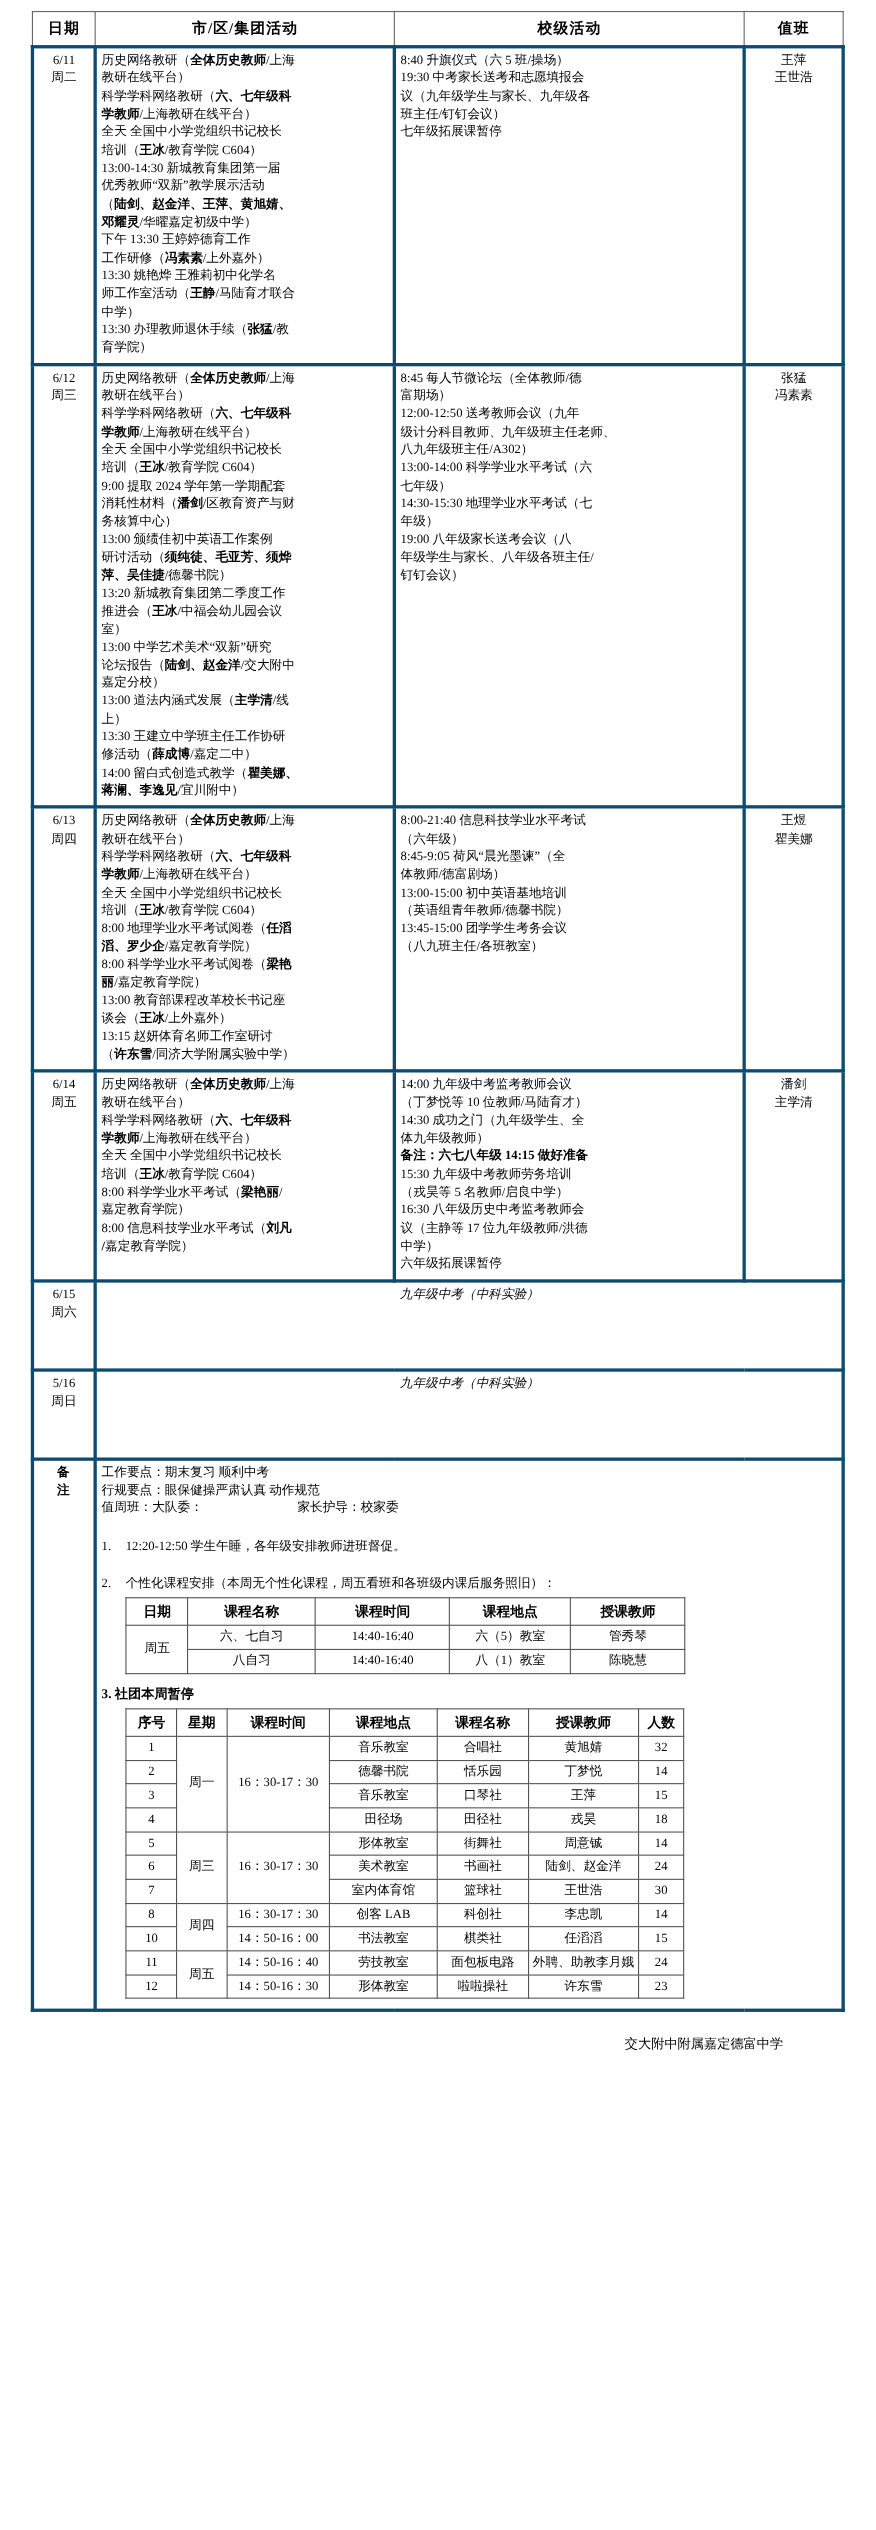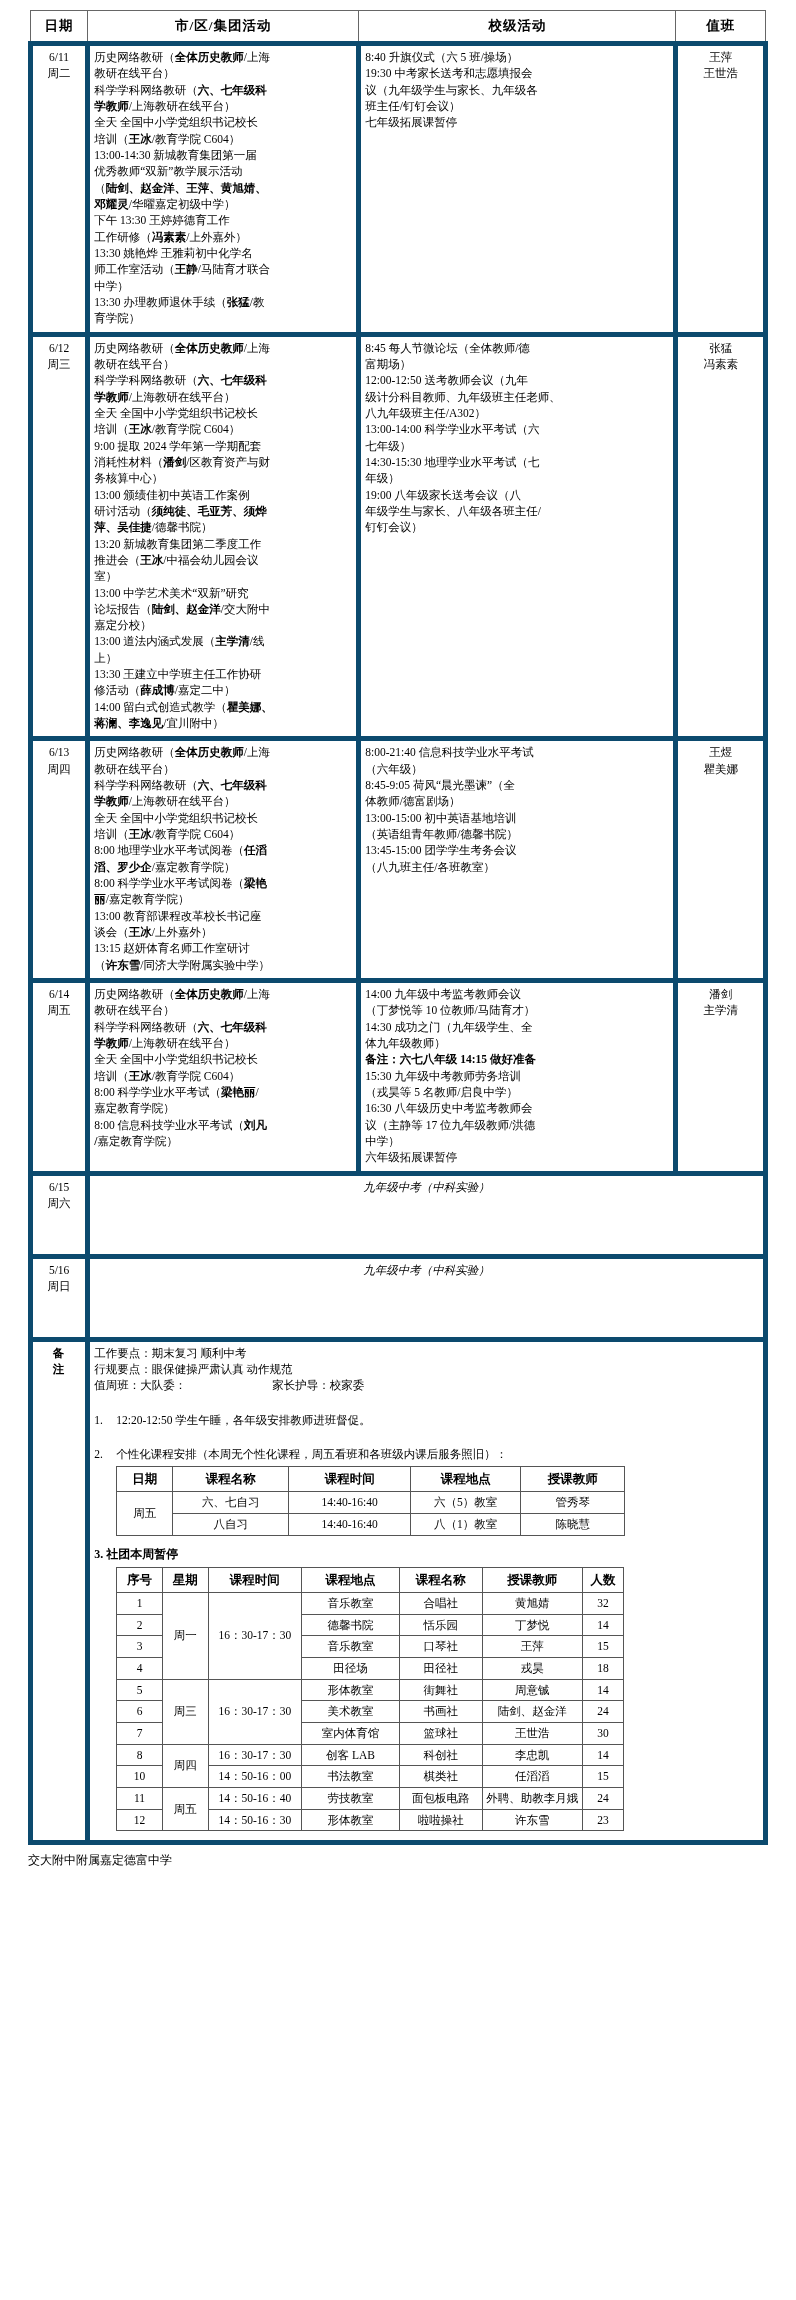--- a/index.html
+++ b/index.html
@@ -28,21 +28,21 @@
   .title-range{ margin-left:145px; font-weight:bold; }
 
   
   table.main{
     border-collapse:collapse;
     width:100%;
     table-layout:fixed;
   }
   table.main > tbody > tr > td,
   table.main > tbody > tr > th{
-    border:5px solid #0c4a6e;
+    border:3px solid #0c4a6e;
     vertical-align:top;
     padding:3px 4px 5px 4px;
     font-size:11.5px;
     line-height:1.42;
   }
   table.main thead th{
     border:1px solid #666;
     font-size:13.5px;
     font-weight:bold;
     text-align:center;
@@ -119,22 +119,22 @@
   table.club col.k3{width:90px}
   table.club col.k4{width:94px}
   table.club col.k5{width:80px}
   table.club col.k6{width:96px}
   table.club col.k7{width:40px}
 
   .sec-head{ display:block; font-weight:bold; margin:10px 0 3px 0; font-size:12px;}
 
   
   .footer{
-    margin-top:4px;
-    text-align:left;
+    margin-top:18px;
+    text-align:right;
     padding-right:56px;
     font-size:12px;
     line-height:1.9;
   }
   .footer .f2{ padding-right:12px; }
 </style>
 </head>
 <body>
 
 <div class="page">

